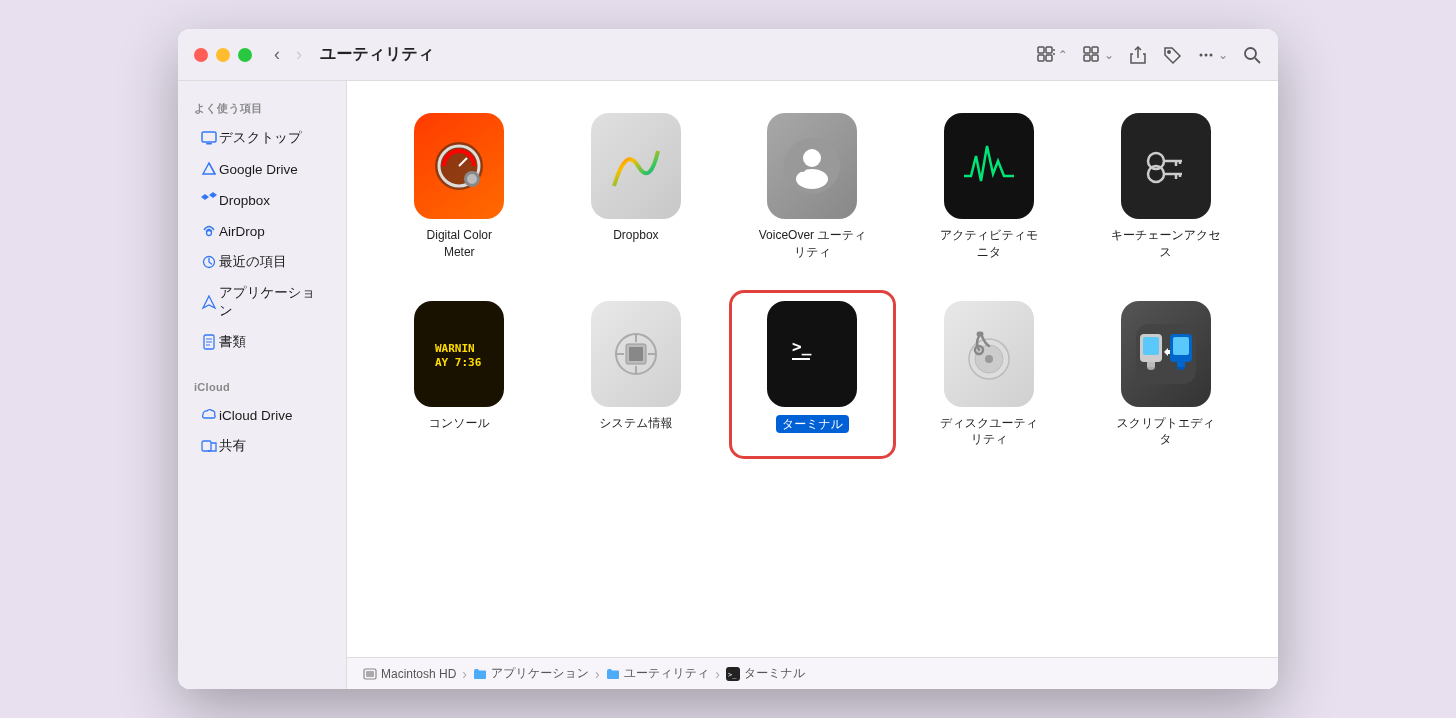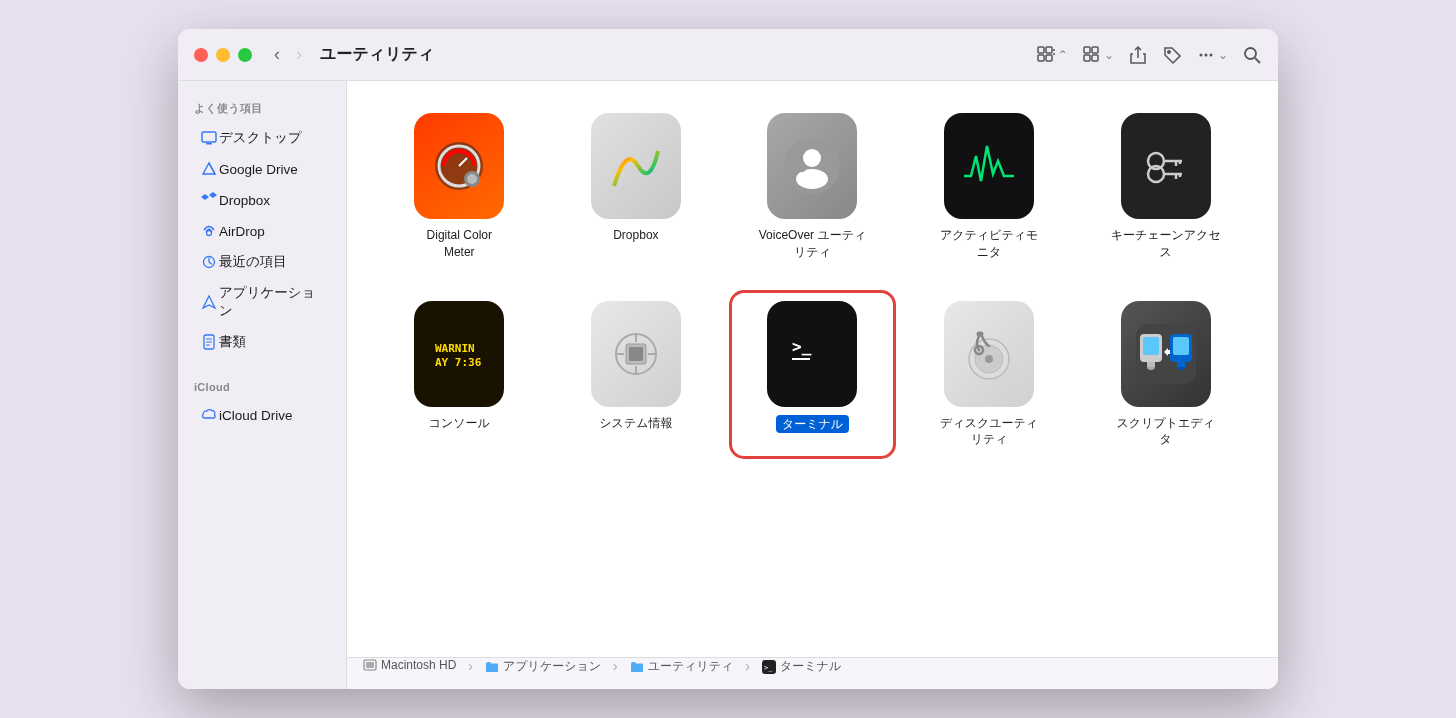--- a/index.html
+++ b/index.html
@@ -172,23 +172,23 @@
       color: #fff;
       border-radius: 4px;
       padding: 1px 6px;
     }
     
     .statusbar {
       height: 32px;
       border-top: 1px solid #ddd;
       background: #f7f5fa;
       display: flex;
-      align-items: flex-start;
+      align-items: center;
       padding: 0 16px;
-      gap: 12px;
+      gap: 6px;
       font-size: 12px;
       color: #555;
       flex-shrink: 0;
     }
     .statusbar-item {
       display: flex;
       align-items: center;
       gap: 4px;
     }
     .statusbar-sep {
@@ -398,20 +398,29 @@
 
         <div class="sidebar-item">
           <span class="icon">
             <svg width="16" height="16" viewBox="0 0 16 16" fill="none">
                 <path d="M3.5 11 C1.5 11 1 9 2 7.5 C2 5 4 3.5 6 4 C7 2.5 9.5 2 11 3.5 C13.5 3.5 14.5 6 13.5 8 C14.5 8.5 14.5 11 12.5 11 Z" stroke="#3478f6" stroke-width="1.3" fill="none"></path>
               </svg>
           </span>
           <span>iCloud Drive</span>
         </div>
 
+        <div class="sidebar-item">
+          <span class="icon">
+            <svg width="16" height="16" viewBox="0 0 16 16" fill="none">
+                <rect x="1" y="3" width="9" height="10" rx="1.5" stroke="#3478f6" stroke-width="1.3"></rect>
+                <path d="M10 5 L15 5 L15 13 L7 13" stroke="#3478f6" stroke-width="1.3" fill="none"></path>
+              </svg>
+          </span>
+          <span>共有</span>
+        </div>
       </div>
     </div>
 
     <div class="file-area">
       <div class="file-grid">
 
         <div class="file-item">
           <div class="app-icon icon-digital-color">
             <svg width="60" height="60" viewBox="0 0 60 60">
               <circle cx="30" cy="30" r="24" fill="#222" opacity="0.5"></circle>

